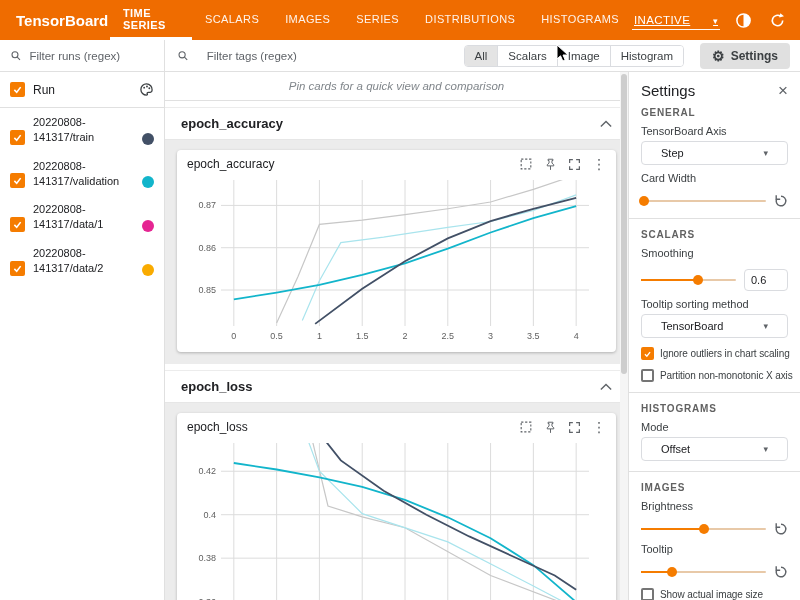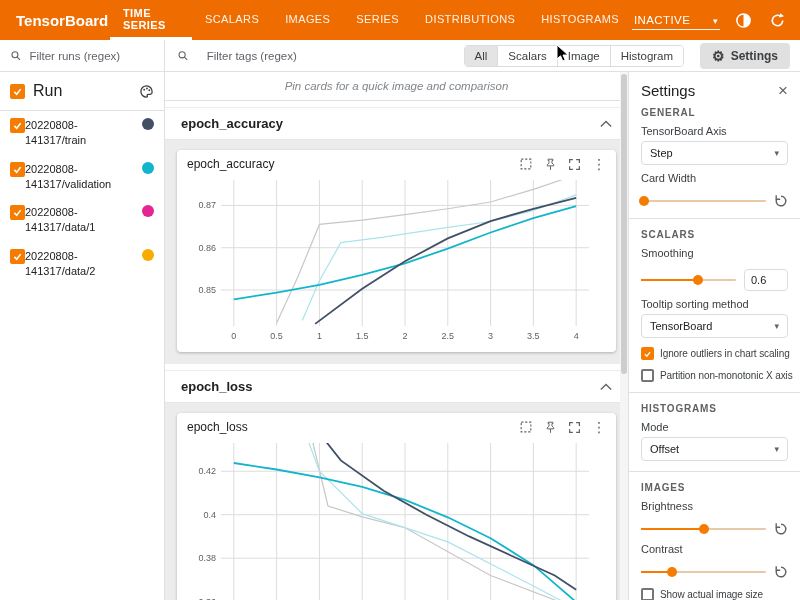--- a/index.html
+++ b/index.html
@@ -9,21 +9,21 @@
 
   
   .topbar { height:40px; flex:0 0 40px; background:#ef6c00; display:flex; align-items:stretch; color:#fff; }
   .logo { font-size:15px; font-weight:bold; padding:0 16px; display:flex; align-items:center; width:110px; }
   .tabs { display:flex; }
   .tab { display:flex; align-items:center; padding:0 13px; font-size:11px; letter-spacing:.4px;
     color:rgba(255,255,255,.92); border-bottom:3px solid transparent; cursor:pointer; }
   .tab.active { border-bottom-color:#fff; font-weight:bold; color:#fff; }
   .topbar-right { margin-left:auto; display:flex; align-items:center; gap:12px; padding-right:12px; }
   .status-select { display:flex; align-items:flex-end; justify-content:space-between; min-width:88px;
-    border-bottom:1px solid rgba(255,255,255,.95); font-size:11.5px; letter-spacing:.4px; padding:3px 2px; cursor:pointer; }
+    border-bottom:1px solid rgba(255,255,255,.95); font-size:11.5px; letter-spacing:.4px; padding:3px 2px; cursor:pointer;text-decoration:underline; }
   .hbtn { width:22px; height:22px; display:flex; align-items:center; justify-content:center; cursor:pointer; }
 
   
   .toolbar { height:32px; flex:0 0 32px; display:flex; align-items:center; border-bottom:1px solid #e0e0e0; background:#fff; }
   .filter-runs { width:165px; flex:0 0 165px; height:100%; border-right:1px solid #e0e0e0;
     display:flex; align-items:center; gap:6px; padding:0 10px; }
   .filter-tags { flex:1; display:flex; align-items:center; gap:16px; padding:0 12px; min-width:0; }
   .toolbar input { border:none; outline:none; font-size:11.5px; width:100%; background:transparent; color:#202124; }
   .toolbar input::placeholder { color:#5f6368; }
   .toggle-group { display:flex; border:1px solid #dadce0; border-radius:4px; overflow:hidden; margin-right:16px; flex:none; }
@@ -33,22 +33,22 @@
   .settings-btn { display:flex; align-items:center; gap:6px; background:#e0e0e0; border:none; border-radius:4px;
     padding:5px 12px; font-size:12px; font-weight:bold; color:#3c4043; margin-right:10px; cursor:pointer; flex:none;
     font-family:"Liberation Sans",sans-serif; }
 
   
   .content { flex:1; display:flex; min-height:0; }
 
   
   .sidebar { width:165px; flex:0 0 165px; border-right:1px solid #e0e0e0; overflow:hidden; }
   .run-header { display:flex; align-items:center; gap:8px; padding:10px 10px; border-bottom:1px solid #e0e0e0; }
-  .run-header .title { font-size:16px; color:#202124; flex:1; }
-  .run-row { display:flex; align-items:flex-start; padding:7px 10px; cursor:pointer; }
+  .run-header .title { font-size:12px; color:#202124; flex:1; }
+  .run-row { display:flex; align-items:flex-end; gap:8px; padding:7px 10px; cursor:pointer; }
   .run-name { flex:1; font-size:11px; line-height:1.35; color:#202124; display:flex; flex-direction:column; min-width:0; }
   .run-dot { width:12px; height:12px; border-radius:50%; flex:none; }
   .checkbox { width:15px; height:15px; border:2px solid #757575; border-radius:2px; flex:none;
     display:flex; align-items:center; justify-content:center; background:#fff; cursor:pointer; }
   .checkbox.checked { background:#f57c00; border-color:#f57c00; }
 
   
   .main { flex:1; min-width:0; position:relative; overflow:hidden; background:#fff; }
   .pinned-header { display:flex; align-items:center; gap:8px; padding:8px 16px; font-size:13px; font-weight:bold; border-bottom:1px solid #ececec; }
   .pinned-hint { text-align:center; font-style:italic; color:#80868b; font-size:11.5px; padding:8px 10px; border-bottom:1px solid #e0e0e0; }
@@ -65,21 +65,21 @@
   .main-scrollbar { position:absolute; top:0; right:0; width:8px; height:100%; background:#f5f5f5; }
   .main-scrollbar .thumb { position:absolute; top:2px; left:1px; width:6px; height:300px; background:#cdcdcd; border-radius:3px; }
 
   
   .settings-panel { width:172px; flex:0 0 172px; border-left:1px solid #e0e0e0; padding:10px 12px 0; overflow:hidden; }
   .settings-header { display:flex; align-items:center; justify-content:space-between; margin-bottom:6px; }
   .settings-title { font-size:15px; color:#202124; }
   .close-x { font-size:17px; color:#5f6368; cursor:pointer; line-height:1; }
   .section-label { font-size:10px; letter-spacing:.8px; color:#616161; font-weight:bold; margin:8px 0 4px; }
   .field-label { font-size:11px; color:#3c4043; margin:7px 0 4px; }
-  .dropdown { border:1px solid #dadce0; border-radius:4px; padding:5px 8px; font-size:11px; color:#202124;
+  .dropdown { border:1px solid #dadce0; border-radius:4px; padding:5px 19px; font-size:11px; color:#202124;
     display:flex; align-items:center; justify-content:space-between; cursor:pointer; background:#fff; }
   .dropdown .caret { font-size:9px; color:#5f6368; }
   .slider-row { display:flex; align-items:center; gap:8px; margin:10px 0 4px; }
   .slider { position:relative; flex:1; height:2px; background:#e8c9a8; border-radius:1px; cursor:pointer; }
   .slider .fill { position:absolute; left:0; top:0; height:2px; background:#f57c00; }
   .slider .thumb { position:absolute; top:-4px; width:10px; height:10px; border-radius:50%; background:#f57c00; transform:translateX(-5px); }
   .reset-btn { flex:none; display:flex; align-items:center; cursor:pointer; }
   .smooth-input { width:44px; flex:none; border:1px solid #dadce0; border-radius:4px; padding:4px 6px; font-size:11px;
     font-family:"Liberation Sans",sans-serif; color:#202124; }
   .checkbox-row { display:flex; align-items:center; gap:6px; margin:9px 0; font-size:10px; letter-spacing:-.1px;
@@ -215,21 +215,21 @@
           </span>
         <div class="run-name">
             <span>20220808-</span>
             <span>141317/data/2</span>
           </div>
         <span class="run-dot" style="background: rgb(249, 171, 0);"></span>
       </div>
     </aside>
 
     <section class="main">
-      <div class="pinned-hint">Pin cards for a quick image and comparison</div>
+      <div class="pinned-hint">Pin cards for a quick view and comparison</div>
 
       <div class="tag-section">
         <div class="tag-section-header">
           <span>epoch_accuracy</span>
           <svg width="12" height="8" viewBox="0 0 14 8">
               <polyline points="1,7 7,1 13,7" fill="none" stroke="#5f6368" stroke-width="1.6"></polyline>
             </svg>
         </div>
         <div class="card-area">
           <div class="chart-card">
@@ -449,21 +449,21 @@
           <div class="fill" style="width: 50%;"></div>
           <div class="thumb" style="left: 50%;"></div>
         </div>
         <span class="reset-btn">
             <svg width="14" height="14" viewBox="0 0 14 14">
               <path d="M7 2.2 a4.8 4.8 0 1 1-4.3 2.7" fill="none" stroke="#5f6368" stroke-width="1.4"></path>
               <path d="M2.2 1.2 v4 h4" fill="none" stroke="#5f6368" stroke-width="1.4"></path>
             </svg>
           </span>
       </div>
-      <div class="field-label">Contrast</div>
+      <div class="field-label">Tooltip</div>
       <div class="slider-row">
         <div class="slider">
           <div class="fill" style="width: 25%;"></div>
           <div class="thumb" style="left: 25%;"></div>
         </div>
         <span class="reset-btn">
             <svg width="14" height="14" viewBox="0 0 14 14">
               <path d="M7 2.2 a4.8 4.8 0 1 1-4.3 2.7" fill="none" stroke="#5f6368" stroke-width="1.4"></path>
               <path d="M2.2 1.2 v4 h4" fill="none" stroke="#5f6368" stroke-width="1.4"></path>
             </svg>

